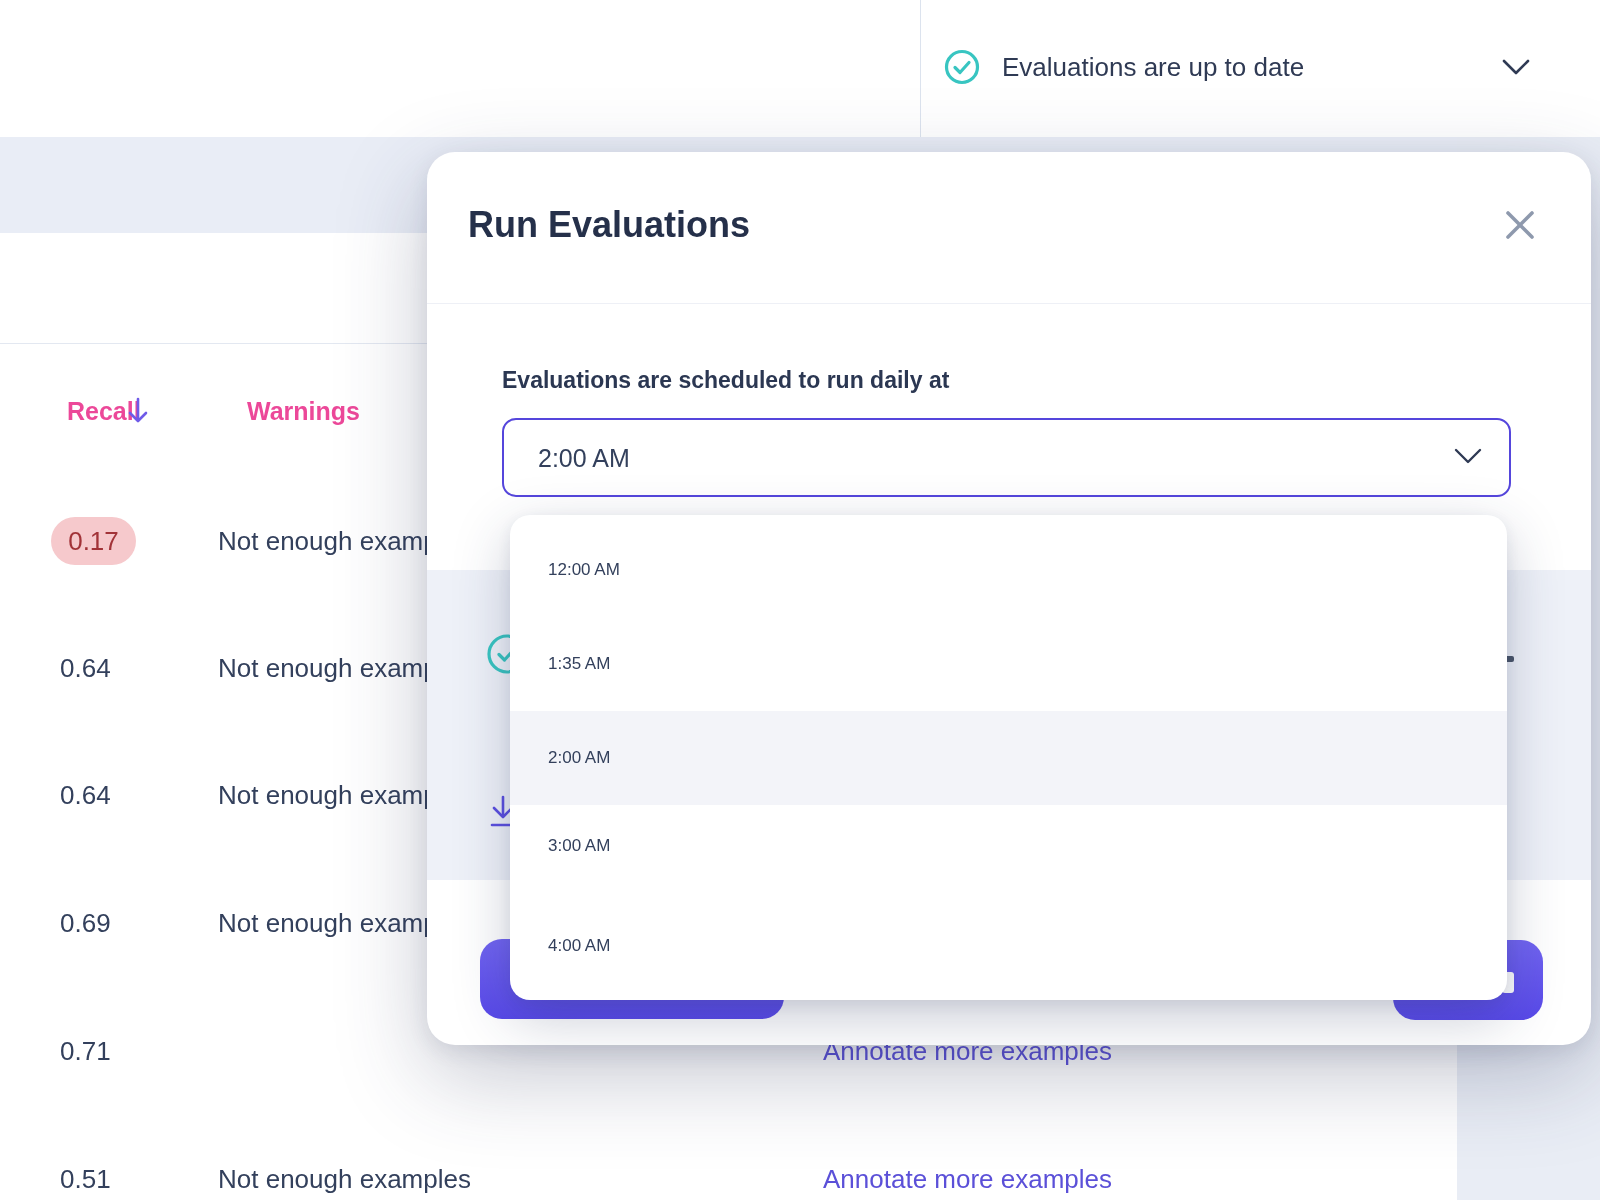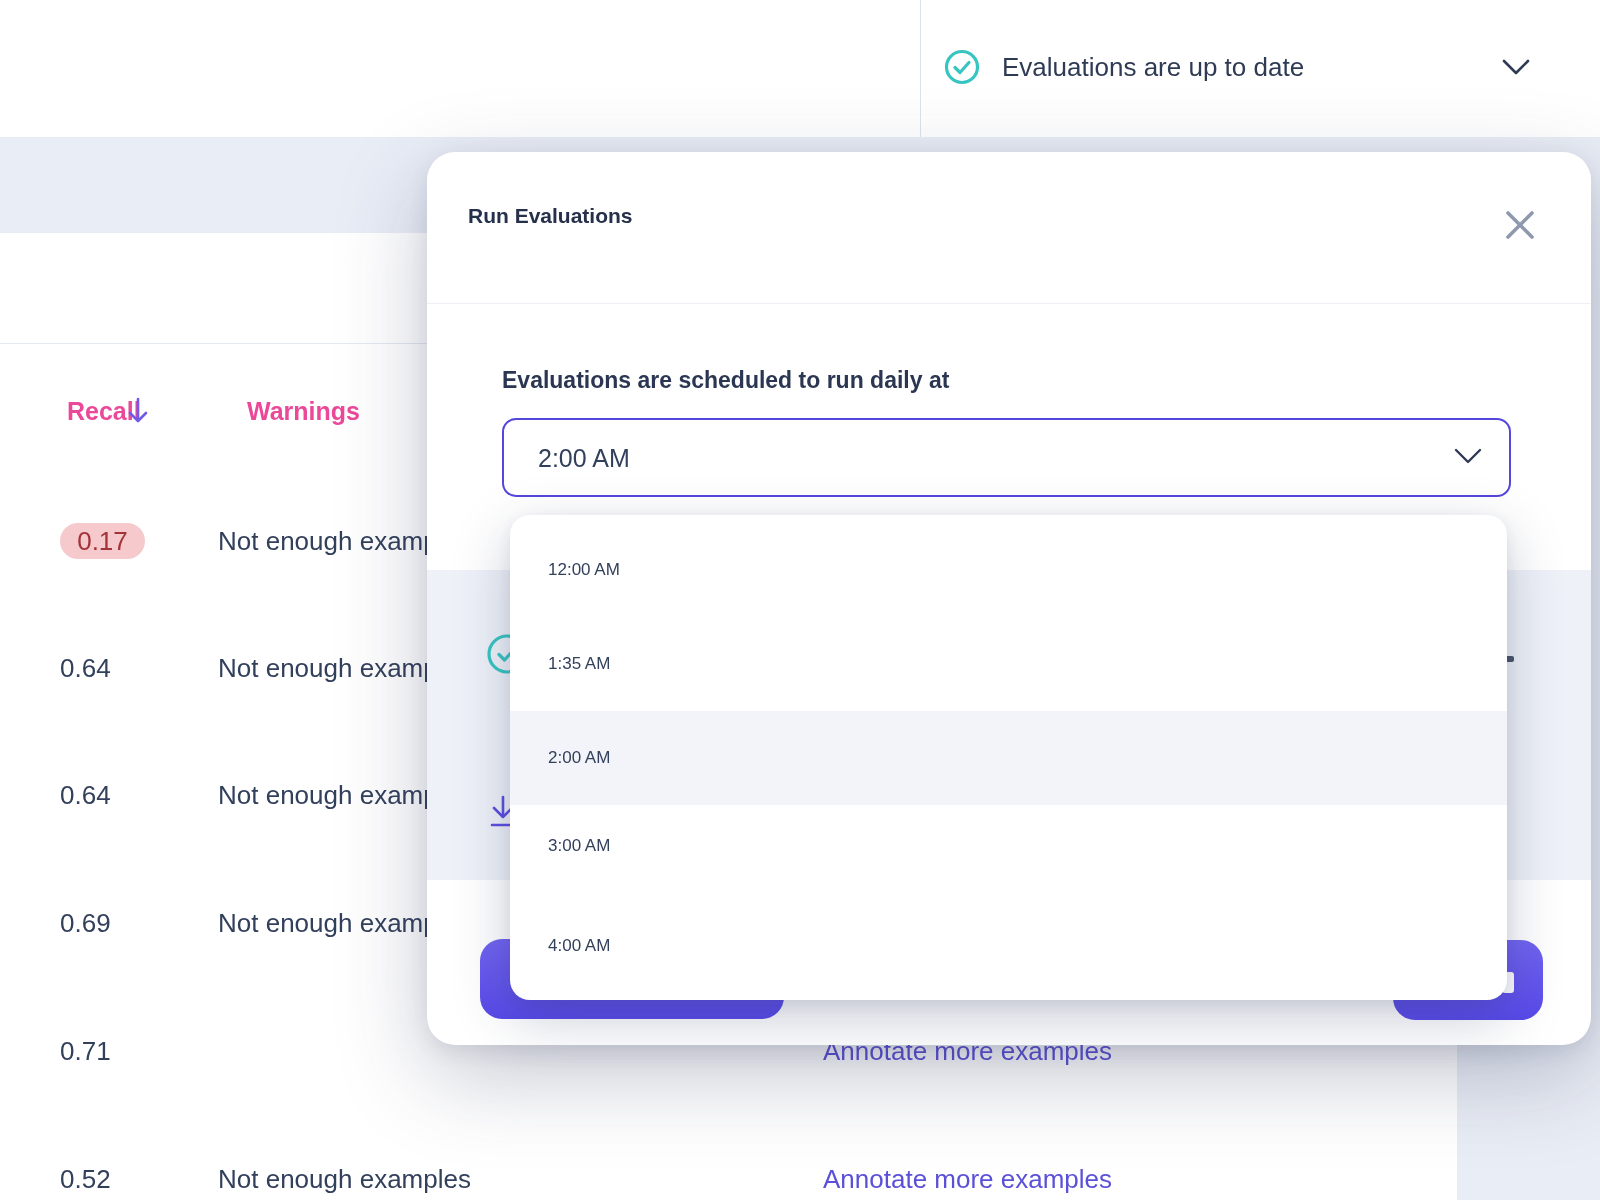--- a/index.html
+++ b/index.html
@@ -19,31 +19,31 @@
   .table-header{position:absolute;left:0;top:343px;width:1457px;height:134px;
     border-top:1px solid #E3E8F1;border-bottom:1px solid #E3E8F1;background:#fff;}
   .th{position:absolute;top:50%;transform:translateY(-50%);font-size:25px;font-weight:700;color:#ec4899;white-space:nowrap;margin-left:29px;}
   .th-recall{left:38px;}
   .th-warnings{left:218px;}
   .sort-arrow{position:absolute;left:127px;top:50%;transform:translateY(-50%);width:22px;height:30px;}
 
   .rows{position:absolute;left:0;top:477px;width:1457px;}
   .row{position:absolute;left:0;width:1457px;height:128px;border-bottom:1px solid #EDF0F5;background:#fff;}
   .cell-recall{position:absolute;left:60px;top:50%;transform:translateY(-50%);font-size:26px;color:#33405C;}
-  .recall-badge{position:absolute;left:60px;top:50%;transform:translateY(-50%);
-    width:85px;height:36px;border-radius:24px;background:#F6C9CC;color:#A23338;
+  .recall-badge{position:absolute;left:51px;top:50%;transform:translateY(-50%);
+    width:85px;height:48px;border-radius:24px;background:#F6C9CC;color:#A23338;
     display:flex;align-items:center;justify-content:center;font-size:26px;}
   .cell-warning{position:absolute;left:218px;top:50%;transform:translateY(-50%);font-size:26px;color:#33405C;white-space:nowrap;}
   .warning-extra{font-weight:700;}
   .cell-action{position:absolute;left:823px;top:50%;transform:translateY(-50%);font-size:26px;color:#5B50D8;cursor:pointer;white-space:nowrap;}
 
   
   .modal{position:absolute;left:427px;top:152px;width:1164px;height:893px;background:#fff;border-radius:28px;
     box-shadow:0 30px 90px rgba(45,55,90,0.28), 0 6px 20px rgba(45,55,90,0.10);z-index:20;}
-  .modal-title{position:absolute;left:41px;top:52px;font-size:21px;font-weight:700;color:#25304A;white-space:nowrap;}
+  .modal-title{position:absolute;left:41px;top:52px;font-size:36px;font-weight:700;color:#25304A;white-space:nowrap;}
   .modal-close{position:absolute;left:1074px;top:54px;width:38px;height:38px;cursor:pointer;}
   .modal-divider{position:absolute;left:0;top:151px;width:100%;height:1px;background:#EEF0F6;}
 
   .schedule-label{position:absolute;left:75px;top:215px;font-size:23px;font-weight:700;color:#2B3752;white-space:nowrap;}
   .time-select{position:absolute;left:75px;top:266px;width:1005px;height:75px;background:#fff;
     border:2px solid #5546DC;border-radius:14px;cursor:pointer;}
   .time-select-value{position:absolute;left:34px;top:50%;transform:translateY(-50%);font-size:25px;color:#33405C;}
   .time-select-chevron{position:absolute;left:948px;top:26px;width:32px;height:22px;}
 
   .banner{position:absolute;left:0;top:418px;width:100%;height:310px;background:#EEF1F8;}
@@ -108,21 +108,21 @@
       </div>
       <div class="row" style="top: 382px;">
         <div class="cell-recall">0.69</div>
         <div class="cell-warning">Not enough examples</div>
       </div>
       <div class="row" style="top: 510px;">
         <div class="cell-recall">0.71</div>
         <div class="cell-action">Annotate more examples</div>
       </div>
       <div class="row" style="top: 638px;">
-        <div class="cell-recall">0.52</div>
+        <div class="cell-recall">0.51</div>
         <div class="cell-warning">Not enough examples</div>
         <div class="cell-action">Annotate more examples</div>
       </div>
     </div>
 
   <div class="modal">
     <span class="modal-title">Run Evaluations</span>
     <svg class="modal-close" viewBox="0 0 38 38">
       <line x1="7" y1="7" x2="31" y2="31" stroke="#8E99AD" stroke-width="3.6" stroke-linecap="round"></line>
       <line x1="31" y1="7" x2="7" y2="31" stroke="#8E99AD" stroke-width="3.6" stroke-linecap="round"></line>

